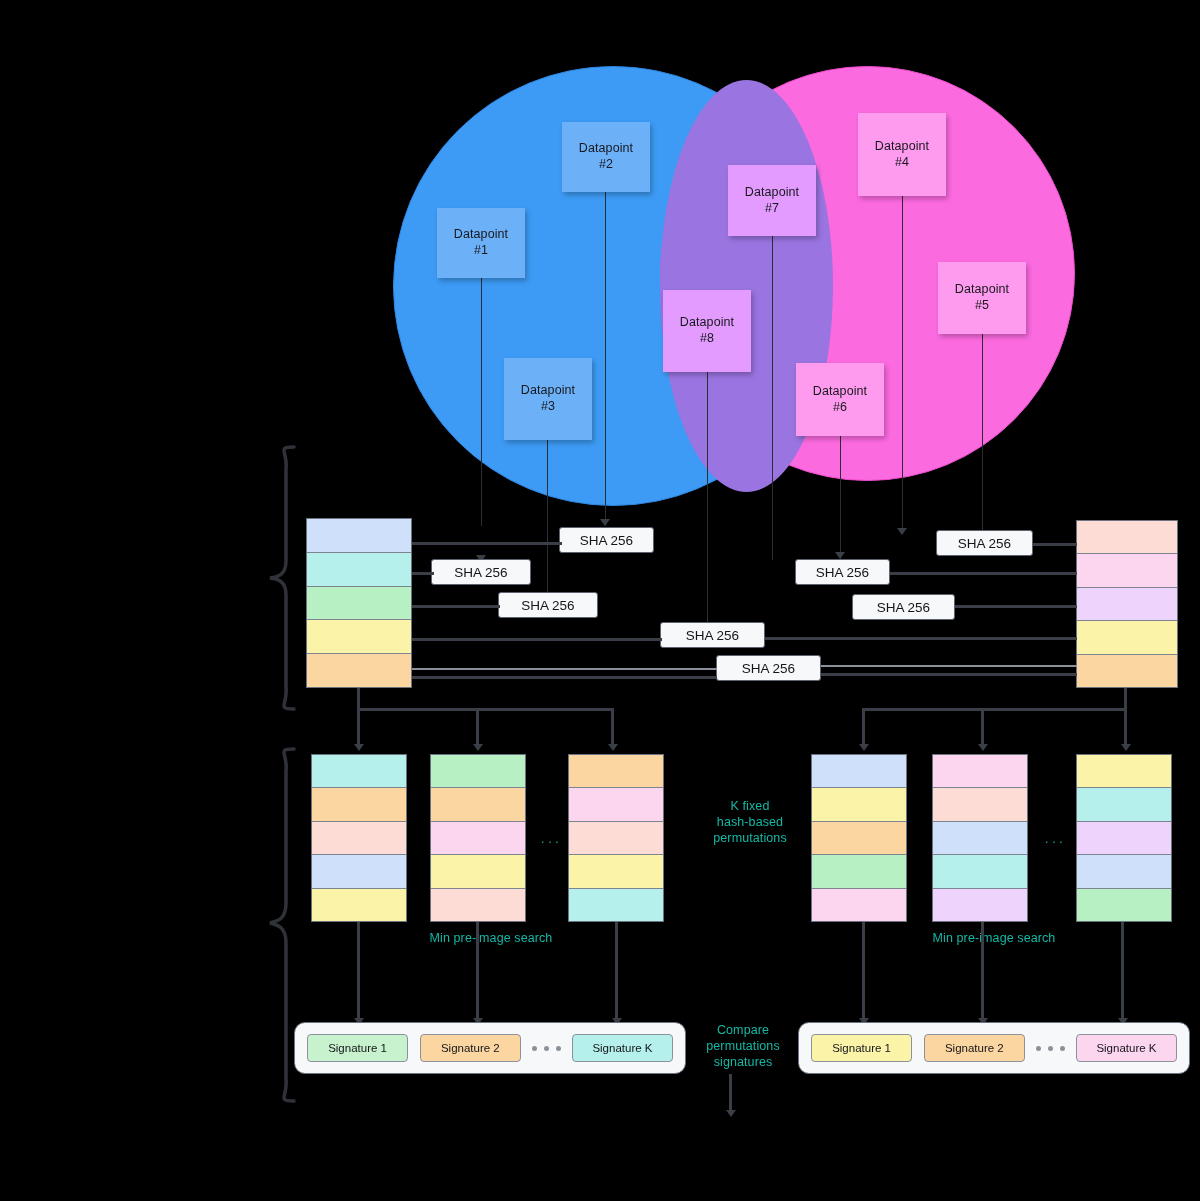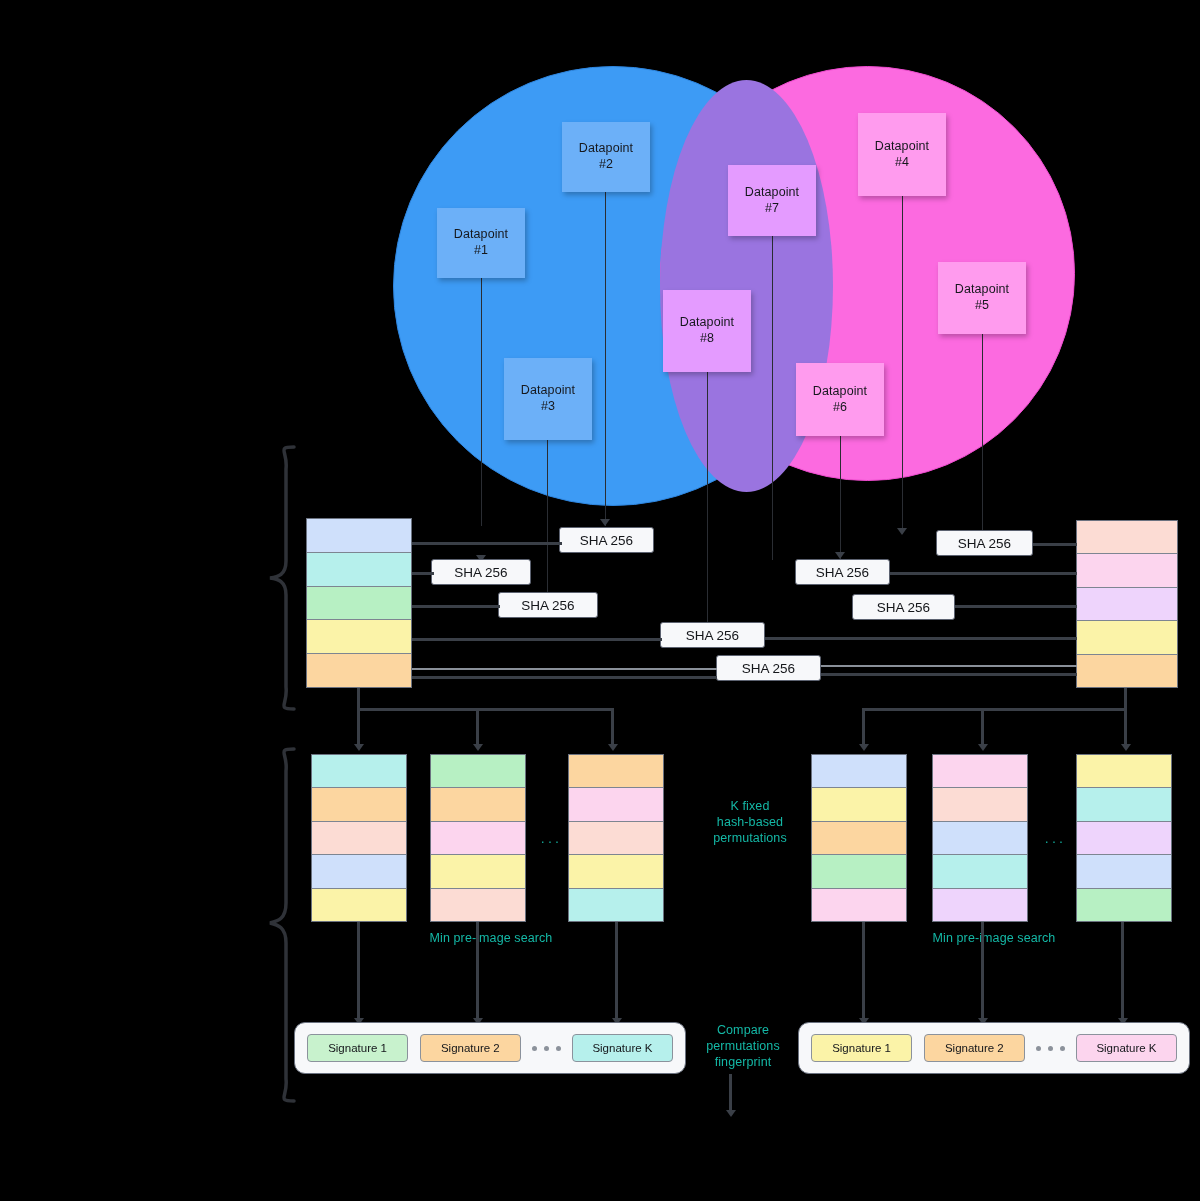--- a/index.html
+++ b/index.html
@@ -380,20 +380,20 @@
       <i></i>
         <i></i>
         <i></i>
     </div>
     <div class="sig" style="background:#fcd5ee; width:104px;">Signature K</div>
   </div>
 
   <div class="lbl" style="left:688px; top:1022px; width:110px;">
     <div>Compare</div>
     <div>permutations</div>
-    <div>fingerprint</div>
+    <div>signatures</div>
   </div>
 
   <div class="ln-v" style="left:729px; top:1074px; height:38px;"></div>
   <div class="arrow-down" style="left:726px; top:1110px;"></div>
 
 
 </div>
 
 </body></html>

